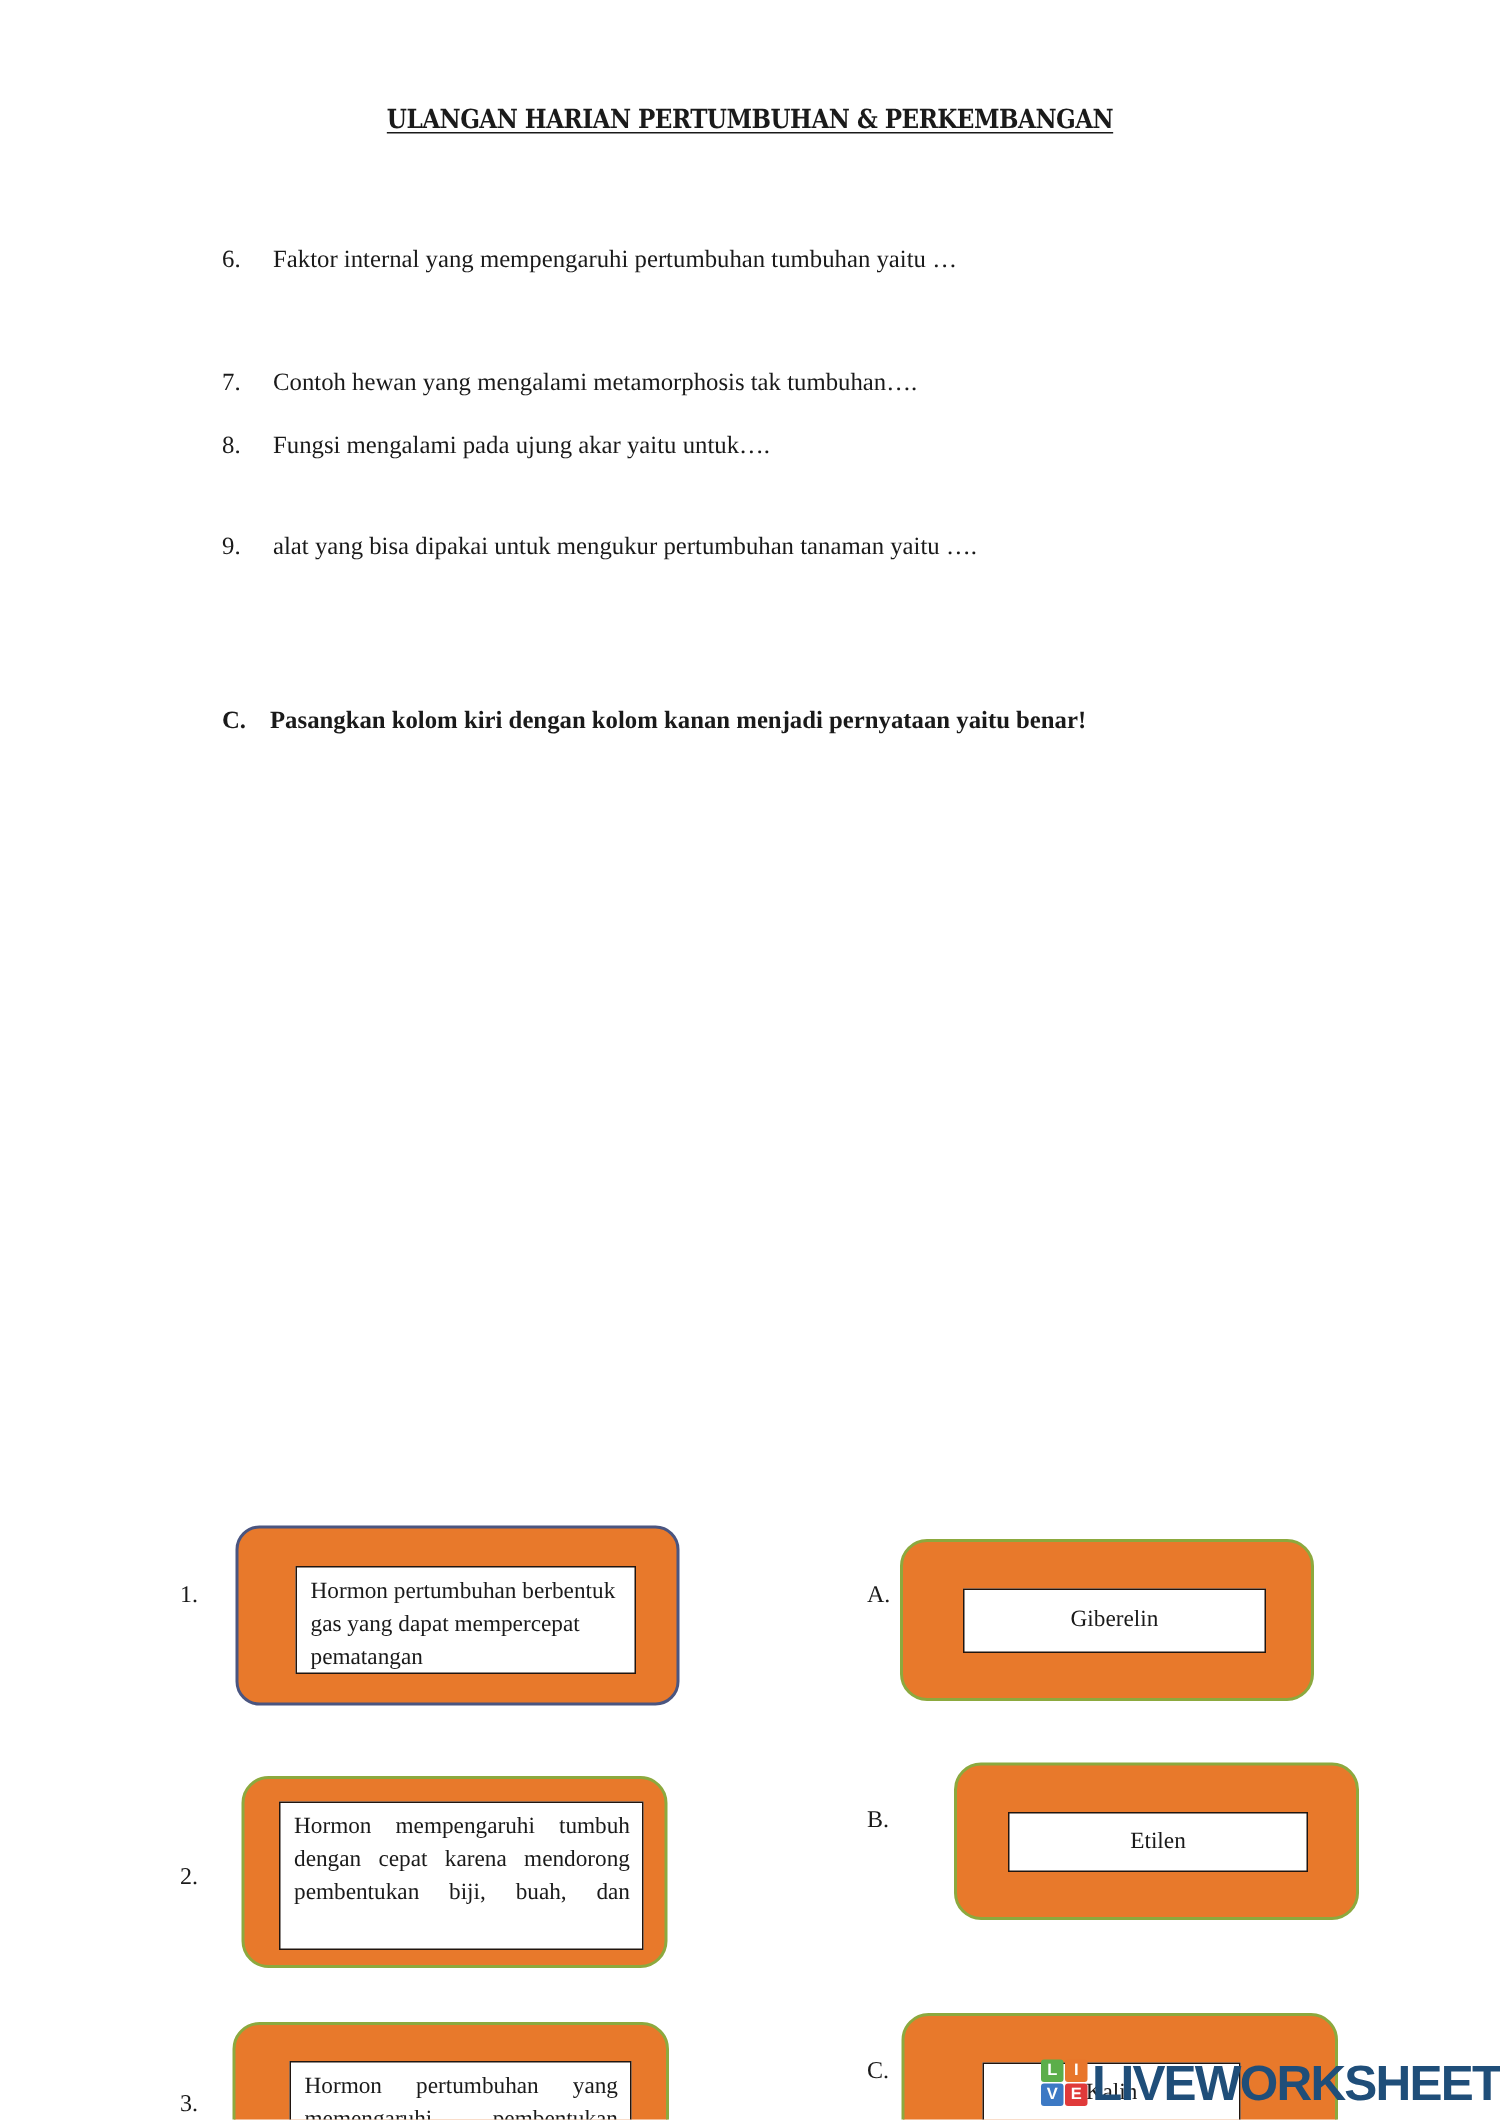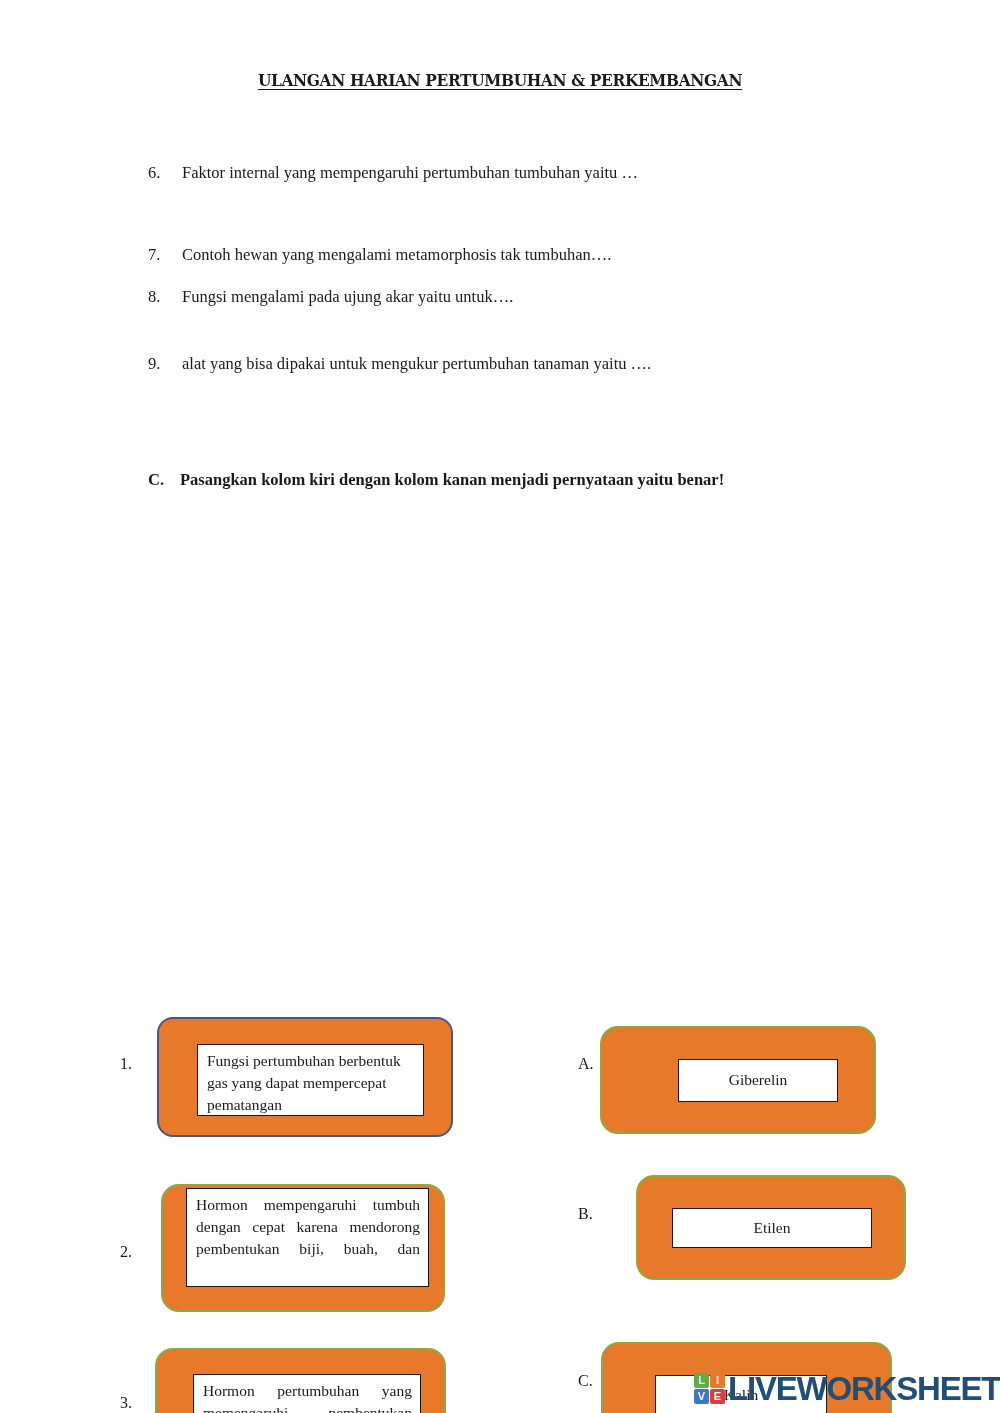--- a/index.html
+++ b/index.html
@@ -183,36 +183,36 @@
 
 <div class="section-c">
   <span class="sec-letter">C.</span>
   <span>Pasangkan kolom kiri dengan kolom kanan menjadi pernyataan yaitu benar!</span>
 </div>
 
 <div class="match-area">
 
   <span class="marker" style="left:120px; top:551px;">1.</span>
   <div class="card selected" style="left:157px; top:512px; width:296px; height:120px;">
-    <div class="inner-box" style="left:38px; top:25px; width:227px; height:72px;">Fungsi pertumbuhan berbentuk gas yang dapat mempercepat pematangan</div>
+    <div class="inner-box" style="left:38px; top:25px; width:227px; height:72px;">Hormon pertumbuhan berbentuk gas yang dapat mempercepat pematangan</div>
   </div>
 
   <span class="marker" style="left:120px; top:739px;">2.</span>
   <div class="card" style="left:161px; top:679px; width:284px; height:128px;">
-    <div class="inner-box justify" style="left:23px; top:2px; width:243px; height:99px;">Hormon mempengaruhi tumbuh dengan cepat karena mendorong pembentukan biji, buah, dan</div>
+    <div class="inner-box justify" style="left:23px; top:15px; width:243px; height:99px;">Hormon mempengaruhi tumbuh dengan cepat karena mendorong pembentukan biji, buah, dan</div>
   </div>
 
   <span class="marker" style="left:120px; top:890px;">3.</span>
   <div class="card" style="left:155px; top:843px; width:291px; height:130px;">
     <div class="inner-box justify" style="left:36px; top:24px; width:228px; height:79px;">Hormon pertumbuhan yang memengaruhi pembentukan organ</div>
   </div>
 
   <span class="marker" style="left:578px; top:551px;">A.</span>
   <div class="card" style="left:600px; top:521px; width:276px; height:108px;">
-    <div class="inner-box center" style="left:40px; top:31px; width:160px; height:43px;margin-left:36px;">Giberelin</div>
+    <div class="inner-box center" style="left:40px; top:31px; width:202px; height:43px;">Giberelin</div>
   </div>
 
   <span class="marker" style="left:578px; top:701px;">B.</span>
   <div class="card" style="left:636px; top:670px; width:270px; height:105px;">
     <div class="inner-box center" style="left:34px; top:31px; width:200px; height:40px;">Etilen</div>
   </div>
 
   <span class="marker" style="left:578px; top:868px;">C.</span>
   <div class="card" style="left:601px; top:837px; width:291px; height:102px;">
     <div class="inner-box center" style="left:52px; top:31px; width:172px; height:41px;">Kalin</div>

